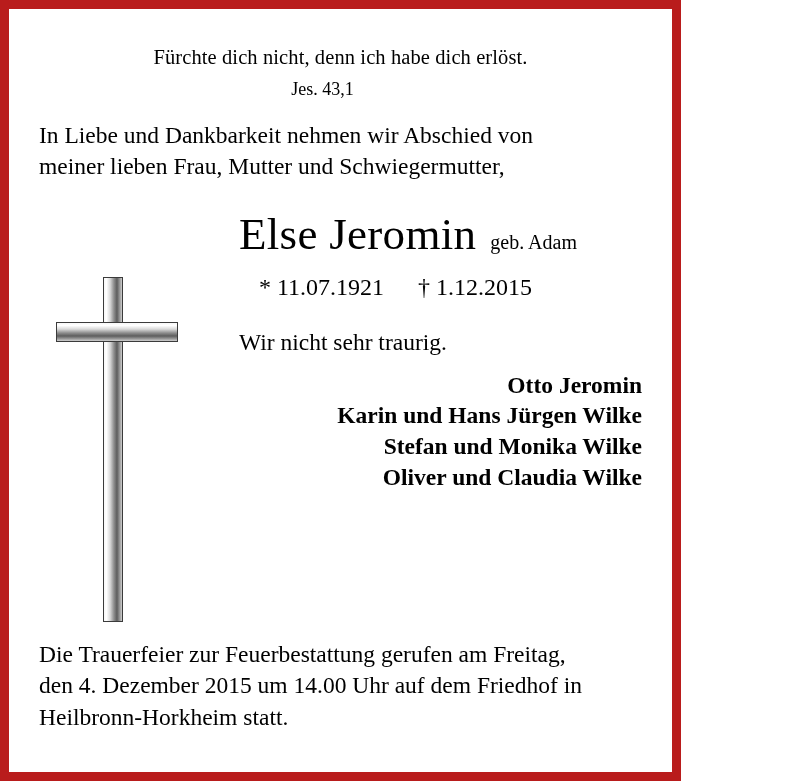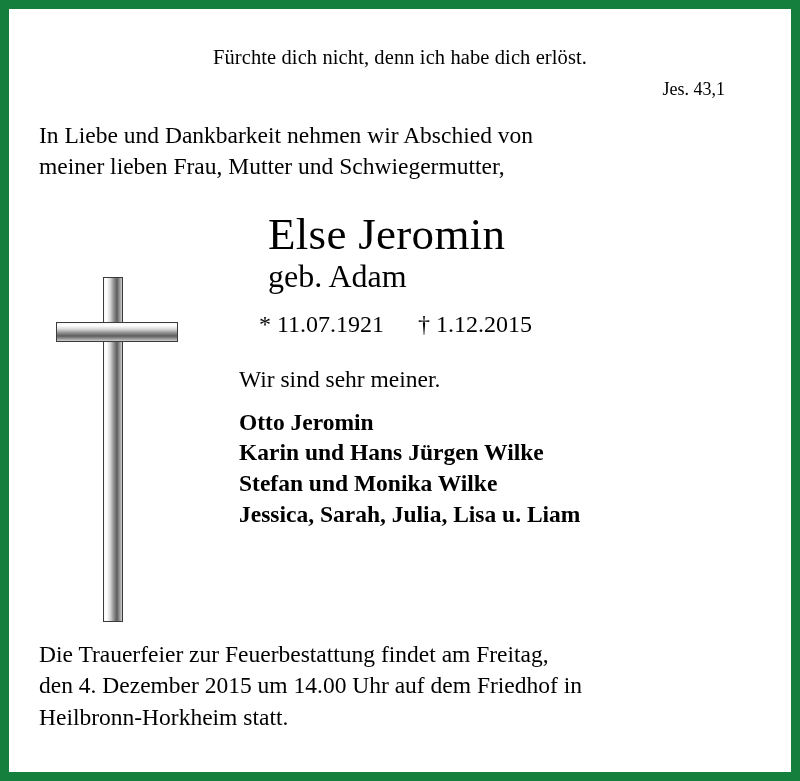--- a/index.html
+++ b/index.html
@@ -10,24 +10,24 @@
   body {
     width: 800px;
     height: 781px;
     font-family: "Liberation Serif", serif;
     color: #000000;
     overflow: hidden;
   }
   .obituary {
     position: relative;
     box-sizing: border-box;
-    width: 800px;
+    width: 681px;
     height: 781px;
     background: #ffffff;
-    border: 9px solid #15803d;
+    border: 9px solid #b91c1c;
     padding: 0;
   }
   .inner {
     position: relative;
     box-sizing: border-box;
     width: 100%;
     height: 100%;
     background: #ffffff;
     padding: 26px 30px 20px 30px;
   }
@@ -39,21 +39,21 @@
     line-height: 1.42;
     letter-spacing: 0.1px;
     margin: 8px 0 0 0;
     padding: 0 18px;
   }
   .verse-line {
     display: block;
     white-space: nowrap;
   }
   .verse-ref {
-    text-align: right;
+    text-align: center;
     font-size: 18px;
     margin: 7px 36px 0 0;
   }
 
   
   .intro {
     font-size: 23.5px;
     line-height: 1.33;
     margin: 20px 0 0 0;
   }
@@ -94,31 +94,30 @@
 
   
   .name-block {
     margin: 28px 0 0 0;
     padding-left: 200px;
   }
   .name-row {
     display: flex;
     align-items: baseline;
     justify-content: flex-start;
-    flex-direction: column;
   }
   .name {
     font-size: 45px;
     letter-spacing: 0.3px;
     line-height: 1.05;
     white-space: nowrap;
   }
   .maiden {
-    font-size: 32px;
-    margin-left: 29px;
+    font-size: 20px;
+    margin-left: 14px;
     white-space: nowrap;
   }
   .dates {
     margin-top: 16px;
     font-size: 24px;
     padding-left: 20px;
     white-space: nowrap;
   }
   .dates .gap { display: inline-block; width: 34px; }
   .dagger { font-size: 24px; }
@@ -128,20 +127,21 @@
     margin: 28px 0 0 0;
     padding-left: 200px;
     font-size: 23.5px;
   }
   .mourners {
     margin: 14px 0 0 0;
     padding-left: 200px;
     font-size: 23.5px;
     font-weight: bold;
     line-height: 1.30;
+    text-align: right;
   }
   .mourners span { display: block; white-space: nowrap; }
 
   
   .closing {
     position: absolute;
     left: 30px;
     right: 30px;
     top: 630px;
     font-size: 23.5px;
@@ -173,29 +173,29 @@
     <div class="name-block">
       <div class="name-row">
         <div class="name">Else Jeromin</div>
         <div class="maiden">geb. Adam</div>
       </div>
       <div class="dates">
         <span>* 11.07.1921</span><span class="gap"></span><span class="dagger">†</span> <span>1.12.2015</span>
       </div>
     </div>
 
-    <div class="sad-line">Wir sind sehr meiner.</div>
+    <div class="sad-line">Wir nicht sehr traurig.</div>
 
     <div class="mourners">
       <span>Otto Jeromin</span>
       <span>Karin und Hans Jürgen Wilke</span>
       <span>Stefan und Monika Wilke</span>
-      <span>Jessica, Sarah, Julia, Lisa u. Liam</span>
+      <span>Oliver und Claudia Wilke</span>
     </div>
 
     <div class="closing">
-      <span>Die Trauerfeier zur Feuerbestattung findet am Freitag,</span>
+      <span>Die Trauerfeier zur Feuerbestattung gerufen am Freitag,</span>
       <span>den 4. Dezember 2015 um 14.00 Uhr auf dem Friedhof in</span>
       <span>Heilbronn-Horkheim statt.</span>
     </div>
 
   </div>
 </div>
 
 </body></html>

